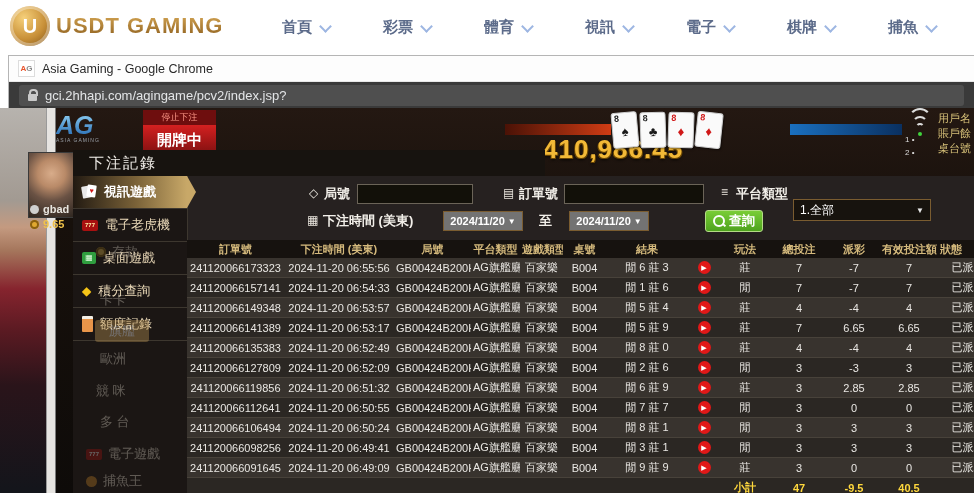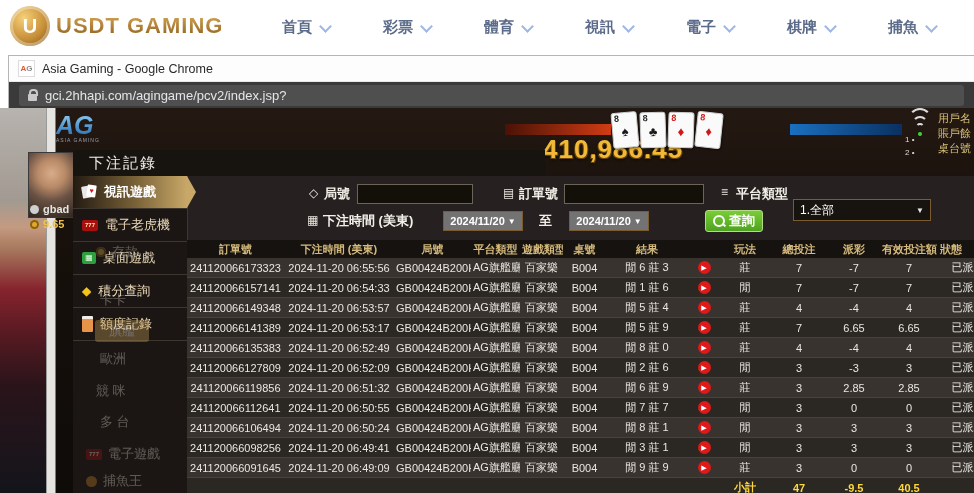--- a/index.html
+++ b/index.html
@@ -195,20 +195,24 @@
 
   <div class="lobby-bg"></div>
   <div class="photo-strip"></div>
   <div class="white-strip"></div>
 
   <div class="ag-logo">
     <div class="ag">AG</div>
     <div class="sub">ASIA GAMING</div>
   </div>
 
+  <div class="status-banner">
+    <div class="b-top">停止下注</div>
+    <div class="b-bot">開牌中</div>
+  </div>
 
   <div class="bar-red"></div>
   <div class="bar-blue"></div>
 
   <div class="cards-row">
     <div class="pcard c-black">
         <span class="rk">8</span>
         <span class="st">♠</span>
       </div>
     <div class="pcard c-black">

